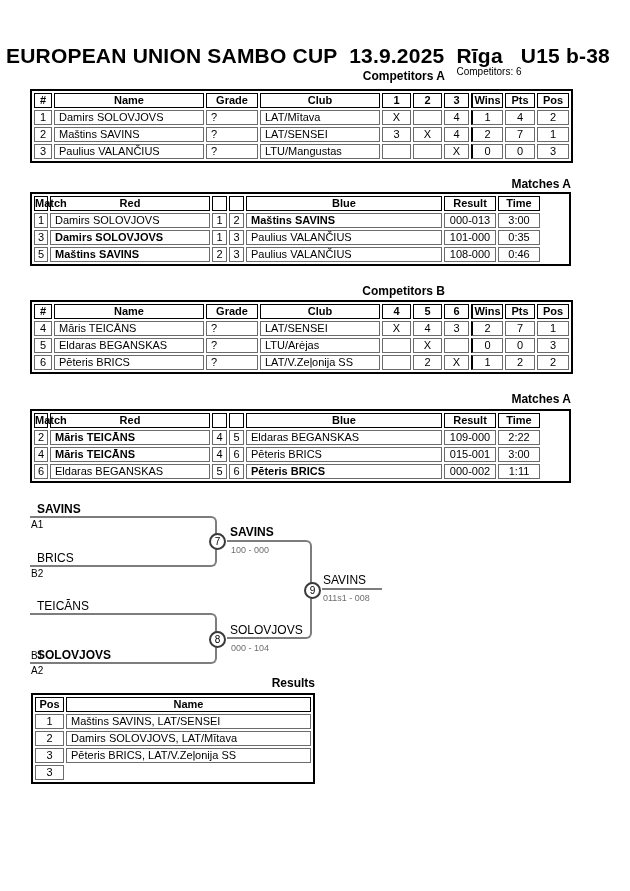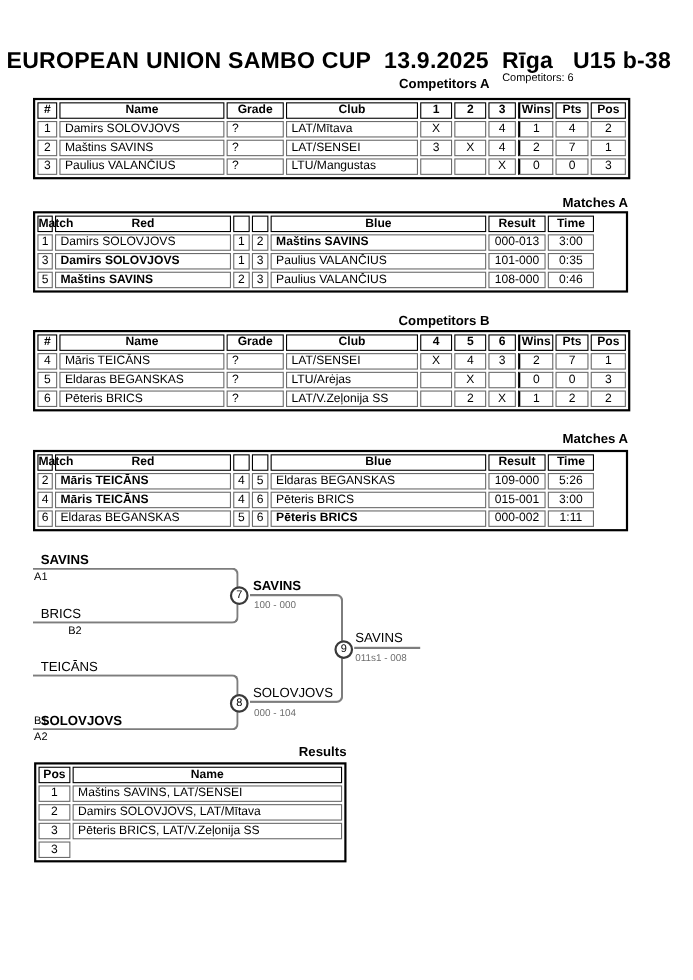--- a/index.html
+++ b/index.html
@@ -204,21 +204,21 @@
     <div class="cell c cm6">Result</div>
     <div class="cell c cm7">Time</div>
   </div>
   <div class="row">
     <div class="cell c cm1">2</div>
     <div class="cell l cm2 b">Māris TEICĀNS</div>
     <div class="cell c cm3">4</div>
     <div class="cell c cm4">5</div>
     <div class="cell l cm5">Eldaras BEGANSKAS</div>
     <div class="cell c cm6">109-000</div>
-    <div class="cell c cm7">5:26</div>
+    <div class="cell c cm7">2:22</div>
   </div>
   <div class="row">
     <div class="cell c cm1">4</div>
     <div class="cell l cm2 b">Māris TEICĀNS</div>
     <div class="cell c cm3">4</div>
     <div class="cell c cm4">6</div>
     <div class="cell l cm5">Pēteris BRICS</div>
     <div class="cell c cm6">015-001</div>
     <div class="cell c cm7">3:00</div>
   </div>
@@ -239,21 +239,21 @@
   <div class="bk-line lb" style="left:30px;top:542px;width:187px;height:25px;"></div>
   <div class="bk-line lt" style="left:30px;top:613px;width:187px;height:26px;"></div>
   <div class="bk-line lb" style="left:30px;top:639px;width:187px;height:25px;"></div>
   <div class="bk-line lt" style="left:227px;top:540px;width:85px;height:50px;"></div>
   <div class="bk-line lb" style="left:227px;top:590px;width:85px;height:49px;"></div>
   <div class="bk-line lh" style="left:322px;top:588px;width:60px;"></div>
 
   <div class="bk-name b" style="left:37px;top:502px;">SAVINS</div>
   <div class="bk-seed" style="left:31px;top:518px;">A1</div>
   <div class="bk-name" style="left:37px;top:551px;">BRICS</div>
-  <div class="bk-seed" style="left:31px;top:567px;margin-left:31px;">B2</div>
+  <div class="bk-seed" style="left:31px;top:567px;">B2</div>
   <div class="bk-name" style="left:37px;top:599px;">TEICĀNS</div>
   <div class="bk-seed" style="left:31px;top:649px;text-align:center;">B1</div>
   <div class="bk-name b" style="left:37px;top:648px;">SOLOVJOVS</div>
   <div class="bk-seed" style="left:31px;top:664px;">A2</div>
 
   <div class="bk-circle" style="left:209px;top:533px;">7</div>
   <div class="bk-circle" style="left:209px;top:631px;">8</div>
   <div class="bk-circle" style="left:304px;top:582px;">9</div>
 
   <div class="bk-name b" style="left:230px;top:525px;">SAVINS</div>

